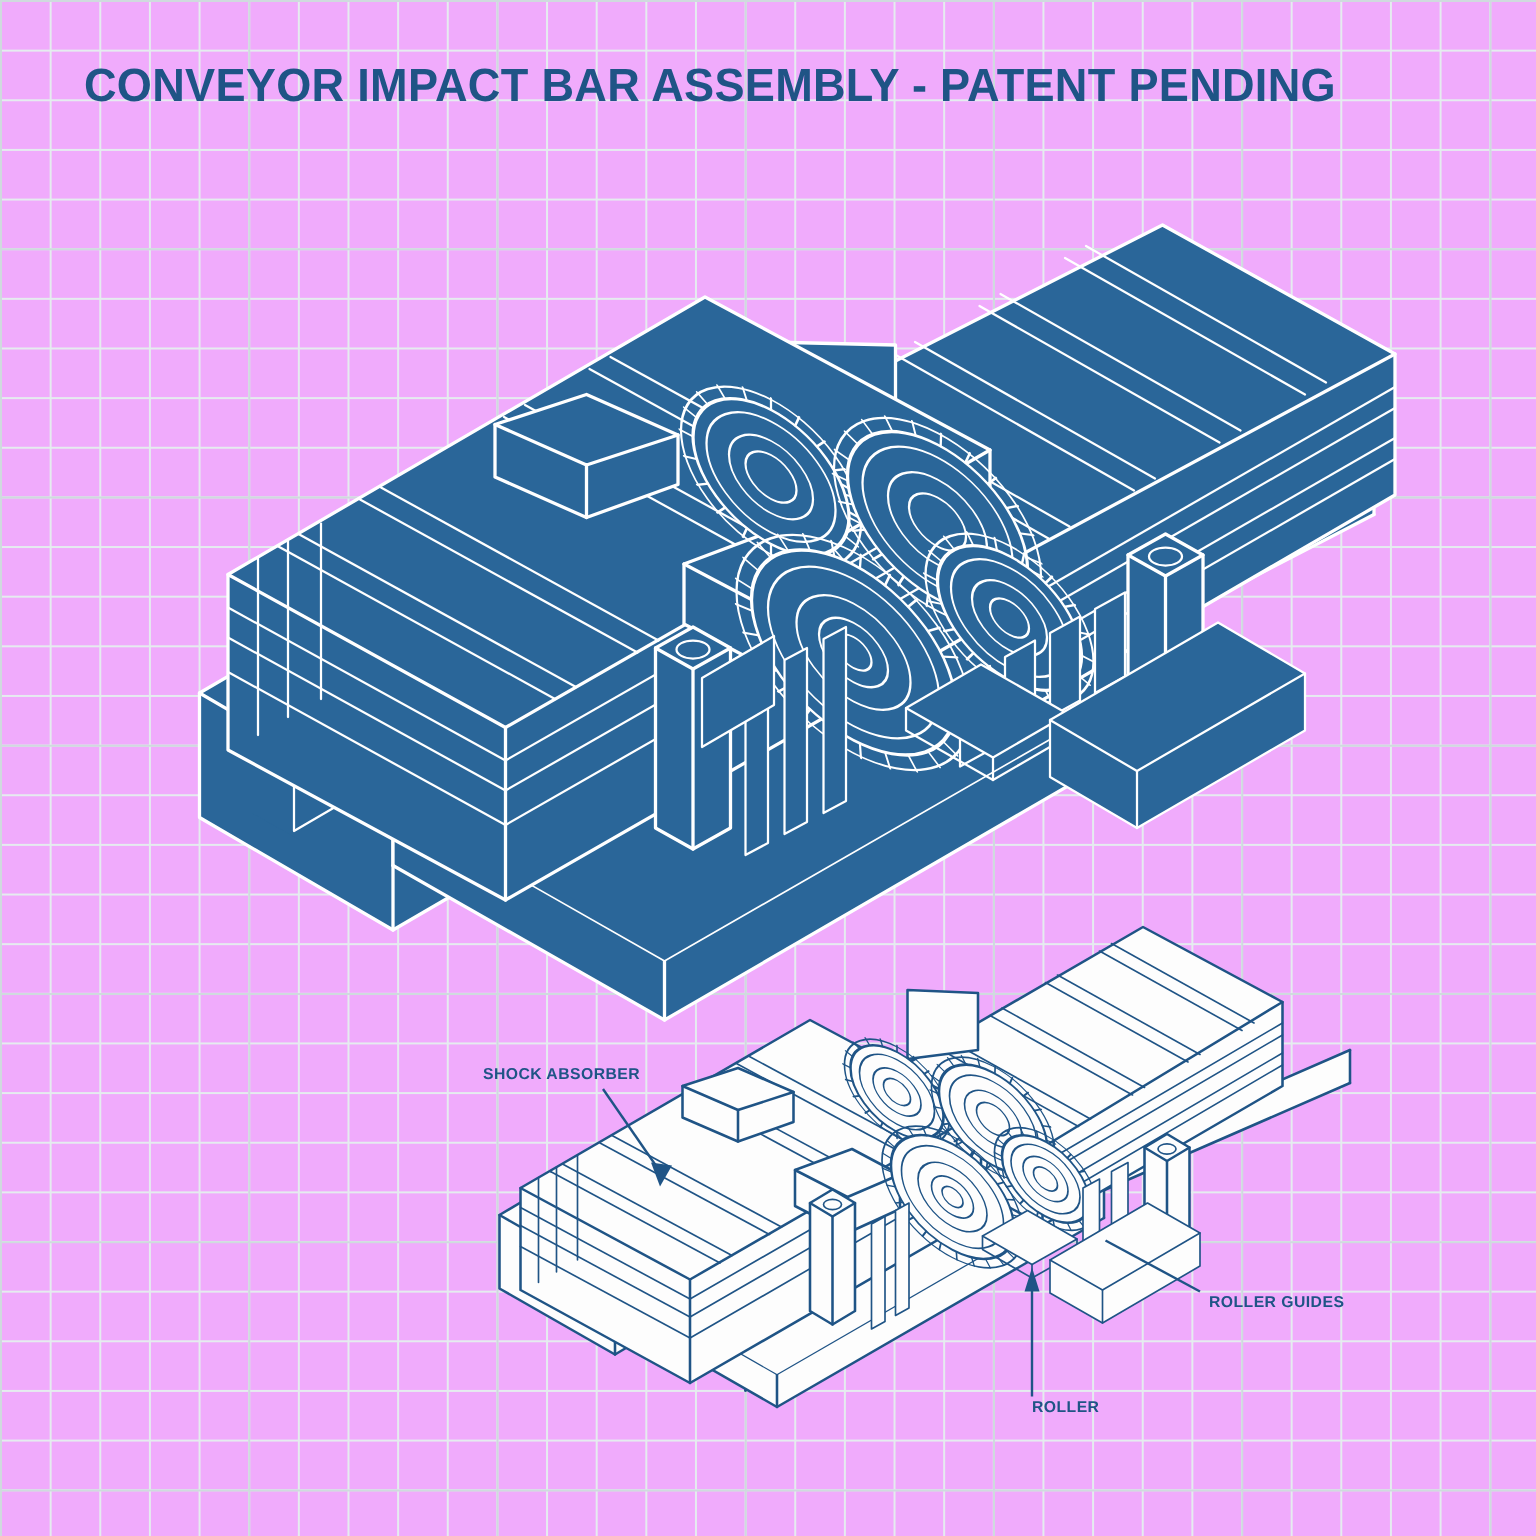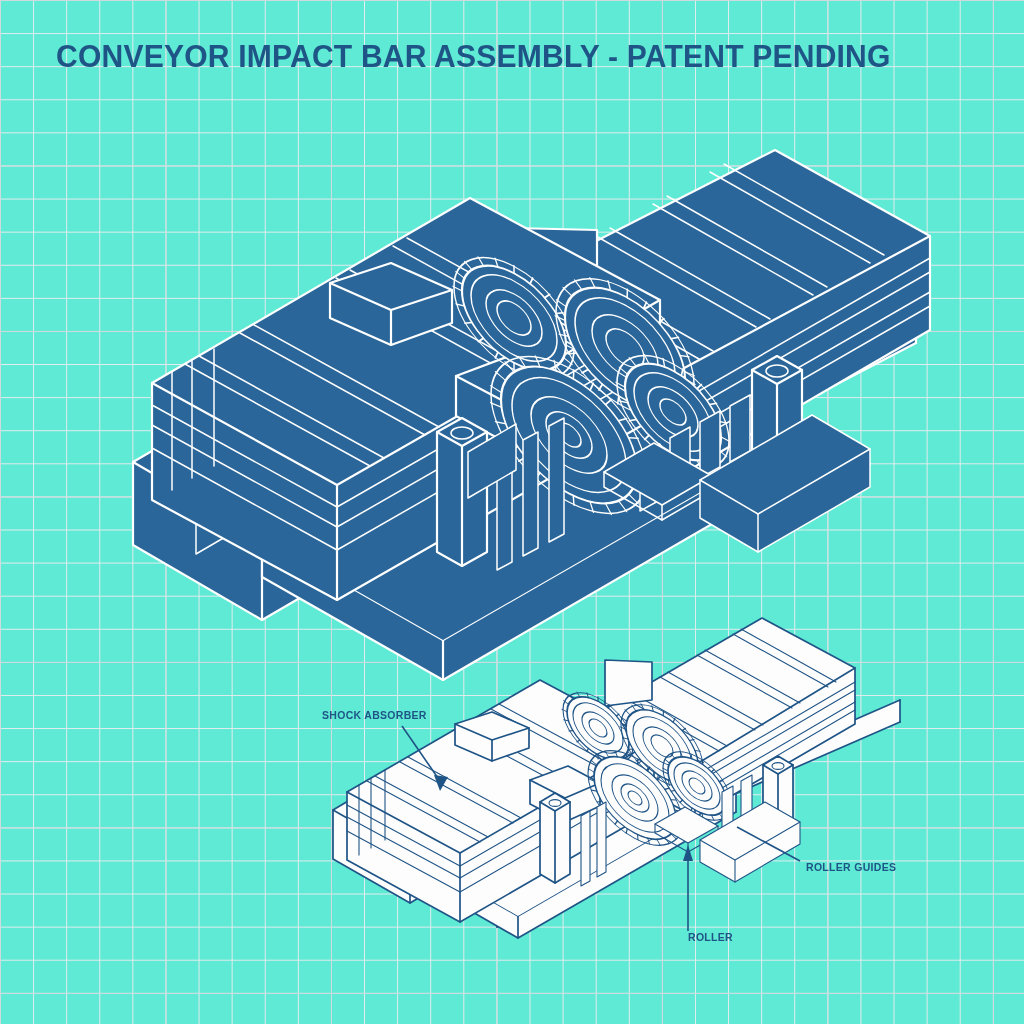--- a/index.html
+++ b/index.html
@@ -5,21 +5,21 @@
   html, body {
     margin: 0;
     padding: 0;
     background: #ffffff;
   }
   #page {
     position: relative;
     width: 1024px;
     height: 1024px;
     overflow: hidden;
-    background: #5eead4;
+    background: #f0abfc;
     font-family: "Liberation Sans", sans-serif;
   }
   
   #grid-minor, #grid-major {
     position: absolute;
     inset: 0;
     pointer-events: none;
   }
   #grid-minor {
     background-image:

